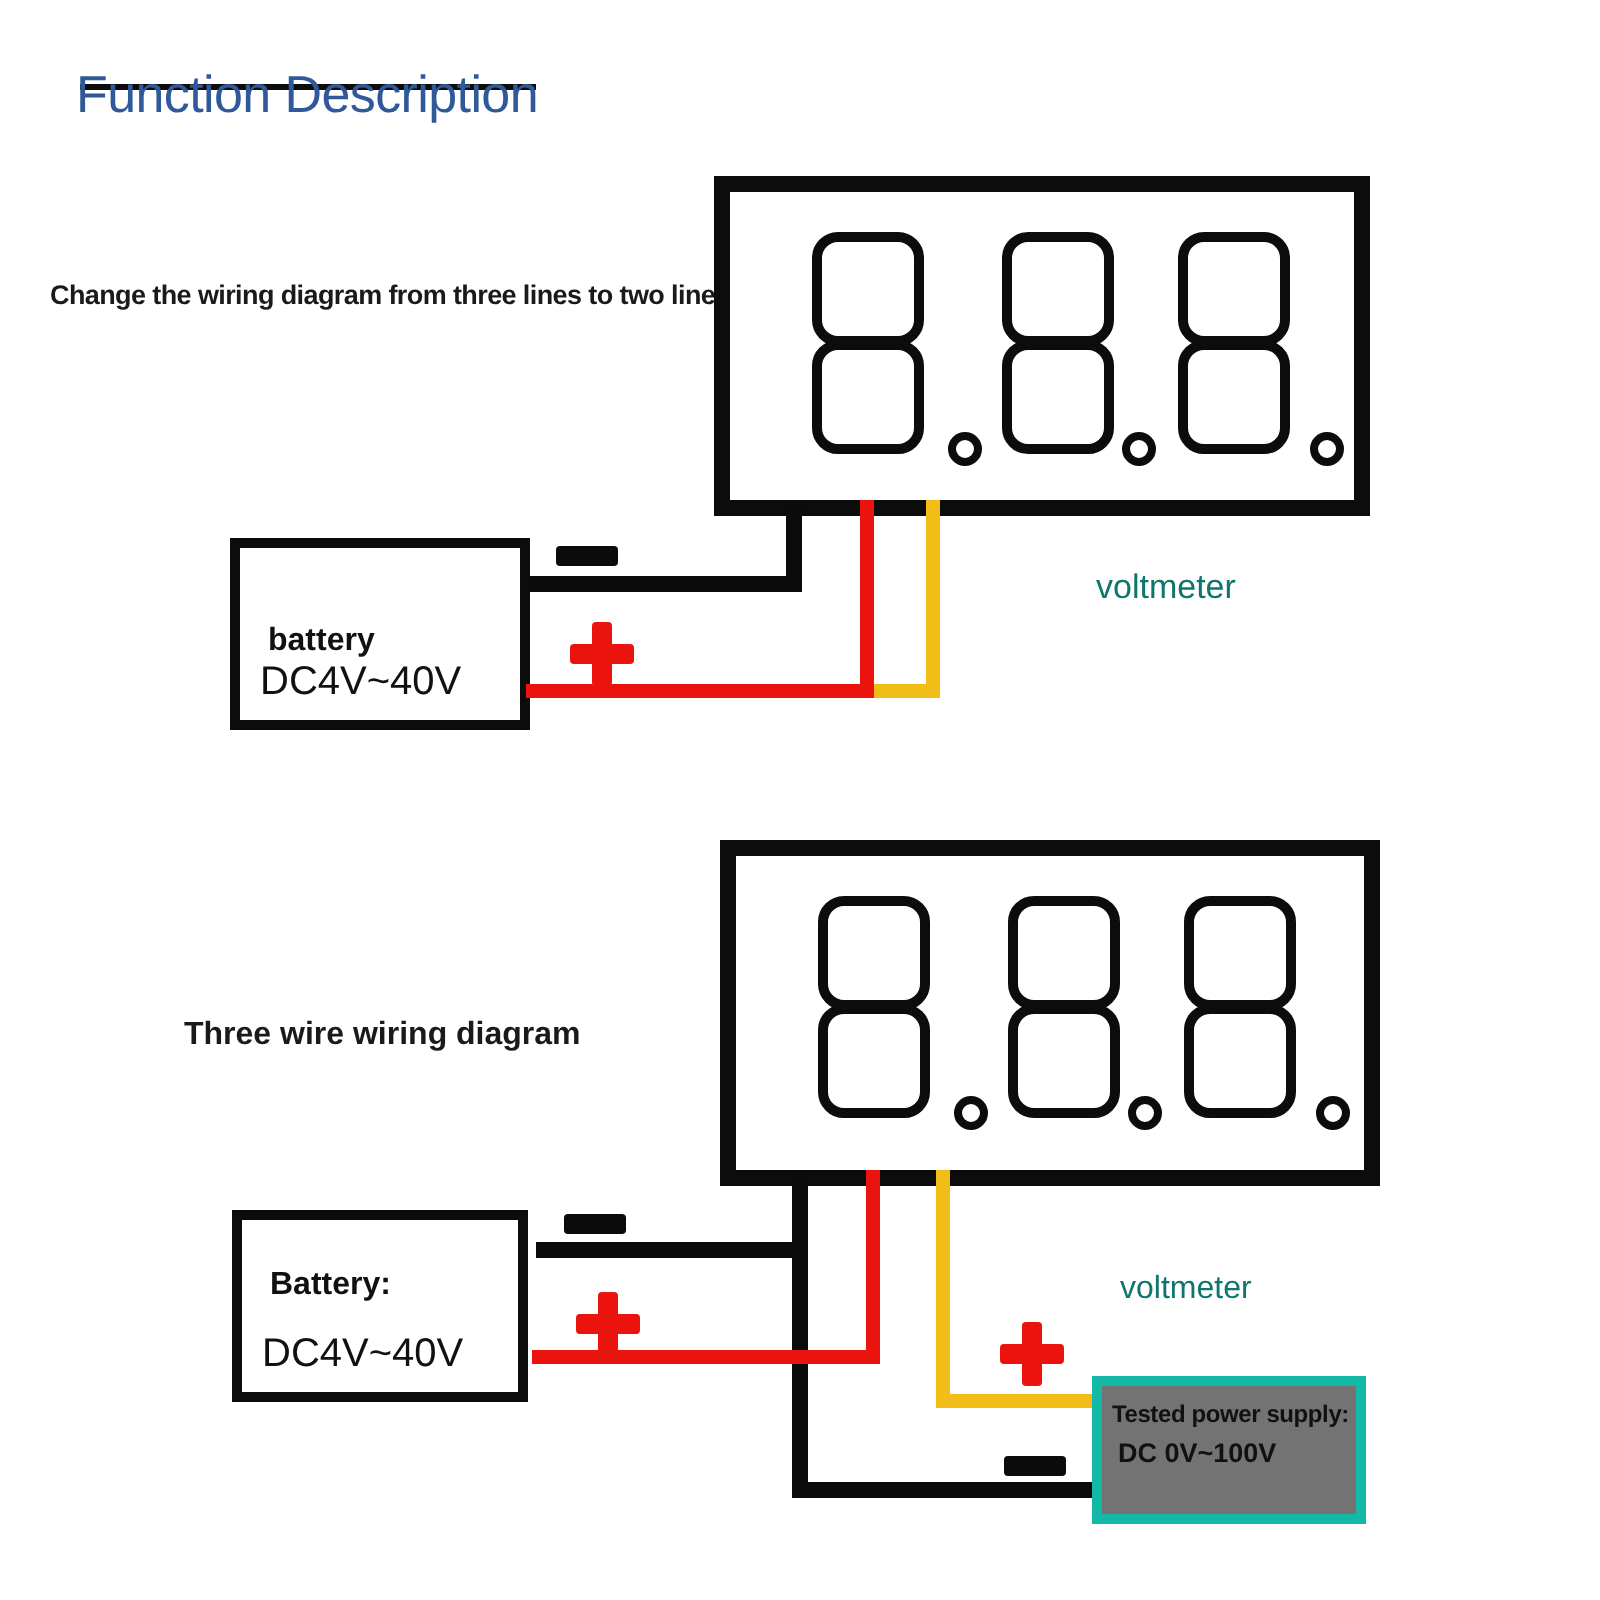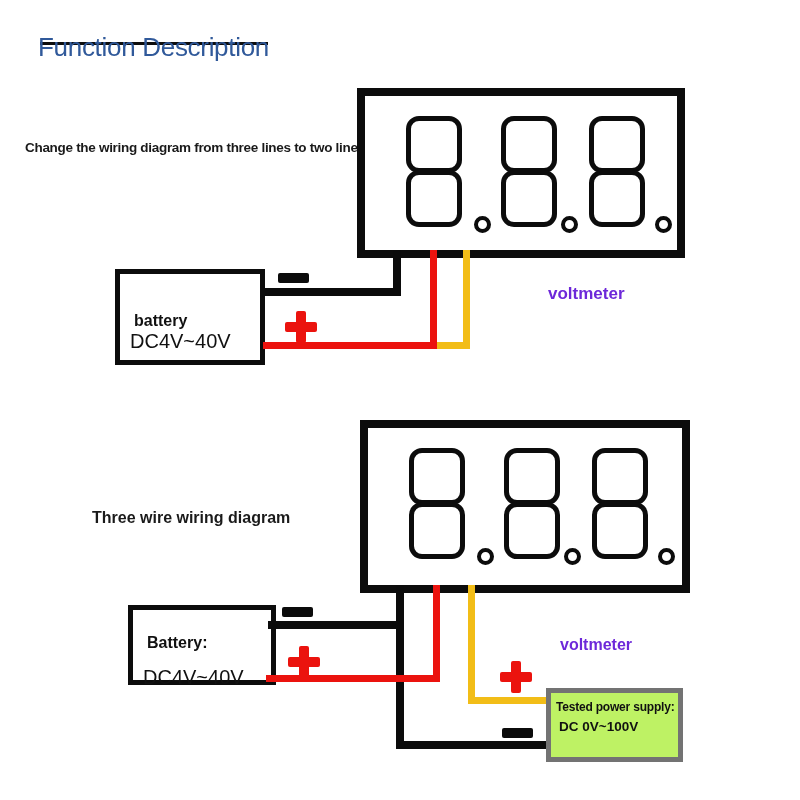--- a/index.html
+++ b/index.html
@@ -12,36 +12,36 @@
   .title-rule{position:absolute;left:40px;top:42px;width:228px;height:3px;background:#0d0d0d;}
   .page-title{
     position:absolute;left:38px;top:32px;font-size:26px;letter-spacing:-0.3px;
     color:var(--title-blue,#30599a);font-weight:400;white-space:nowrap;
   }
 
   
   .caption{position:absolute;font-weight:700;color:#1a1a1a;white-space:nowrap;}
   .cap-top{left:25px;top:140px;font-size:13.5px;letter-spacing:-0.3px;}
   .cap-bottom{left:92px;top:509px;font-size:16px;}
-  .vm-label{position:absolute;font-weight:700;color:#6d28d9;font-size:17px;white-space:nowrap;}
+  .vm-label{position:absolute;font-weight:400;color:#0f766e;font-size:17px;white-space:nowrap;}
 
   
   .vm{position:absolute;border:8px solid #0c0c0c;background:#fff;}
   .digit{position:absolute;width:56px;}
   .digit .sq{width:56px;height:57px;border:5px solid #0c0c0c;border-radius:13px;box-sizing:border-box;background:transparent;}
   .digit .sq + .sq{margin-top:-3px;}
   .dp{position:absolute;width:17px;height:17px;border:4px solid #0c0c0c;border-radius:50%;box-sizing:border-box;}
   .d1{left:41px;top:20px;} .d2{left:136px;top:20px;} .d3{left:224px;top:20px;}
   .p1{left:109px;top:120px;} .p2{left:196px;top:120px;} .p3{left:290px;top:120px;}
 
   
   .src-box{position:absolute;border:5px solid #0c0c0c;background:#fff;box-sizing:border-box;}
   .src-box .l1{position:absolute;left:14px;font-weight:700;font-size:16px;white-space:nowrap;}
   .src-box .l2{position:absolute;left:10px;font-size:20px;white-space:nowrap;}
-  .supply-box{position:absolute;border:5px solid #737373;background:#bef264;box-sizing:border-box;}
+  .supply-box{position:absolute;border:5px solid #14b8a6;background:#737373;box-sizing:border-box;}
   .supply-box .s1{position:absolute;left:5px;top:7px;font-weight:700;font-size:12px;white-space:nowrap;letter-spacing:-0.2px;}
   .supply-box .s2{position:absolute;left:8px;top:26px;font-weight:700;font-size:13.5px;white-space:nowrap;}
 
   
   .wire{position:absolute;}
   .wk{background:var(--wire-black,#0b0b0b);}
   .wr{background:var(--wire-red,#eb130e);}
   .wy{background:var(--wire-yellow,#f2bd17);}
 
   
@@ -108,21 +108,21 @@
       </div>
     <div class="dp p2"></div>
     <div class="digit d3">
         <div class="sq"></div>
         <div class="sq"></div>
       </div>
     <div class="dp p3"></div>
   </div>
   <div class="vm-label" style="left:560px;top:636px;font-size:16px;">voltmeter</div>
 
-  <div class="src-box" style="left:128px;top:605px;width:148px;height:80px;">
+  <div class="src-box" style="left:116px;top:605px;width:148px;height:96px;">
     <div class="l1" style="top:24px;">Battery:</div>
     <div class="l2" style="top:56px;">DC4V~40V</div>
   </div>
 
   <div class="minus" style="left:282px;top:607px;"></div>
   <div class="plus" style="left:288px;top:646px;"></div>
 
   <div class="plus" style="left:500px;top:661px;"></div>
   <div class="minus" style="left:502px;top:728px;"></div>
 

